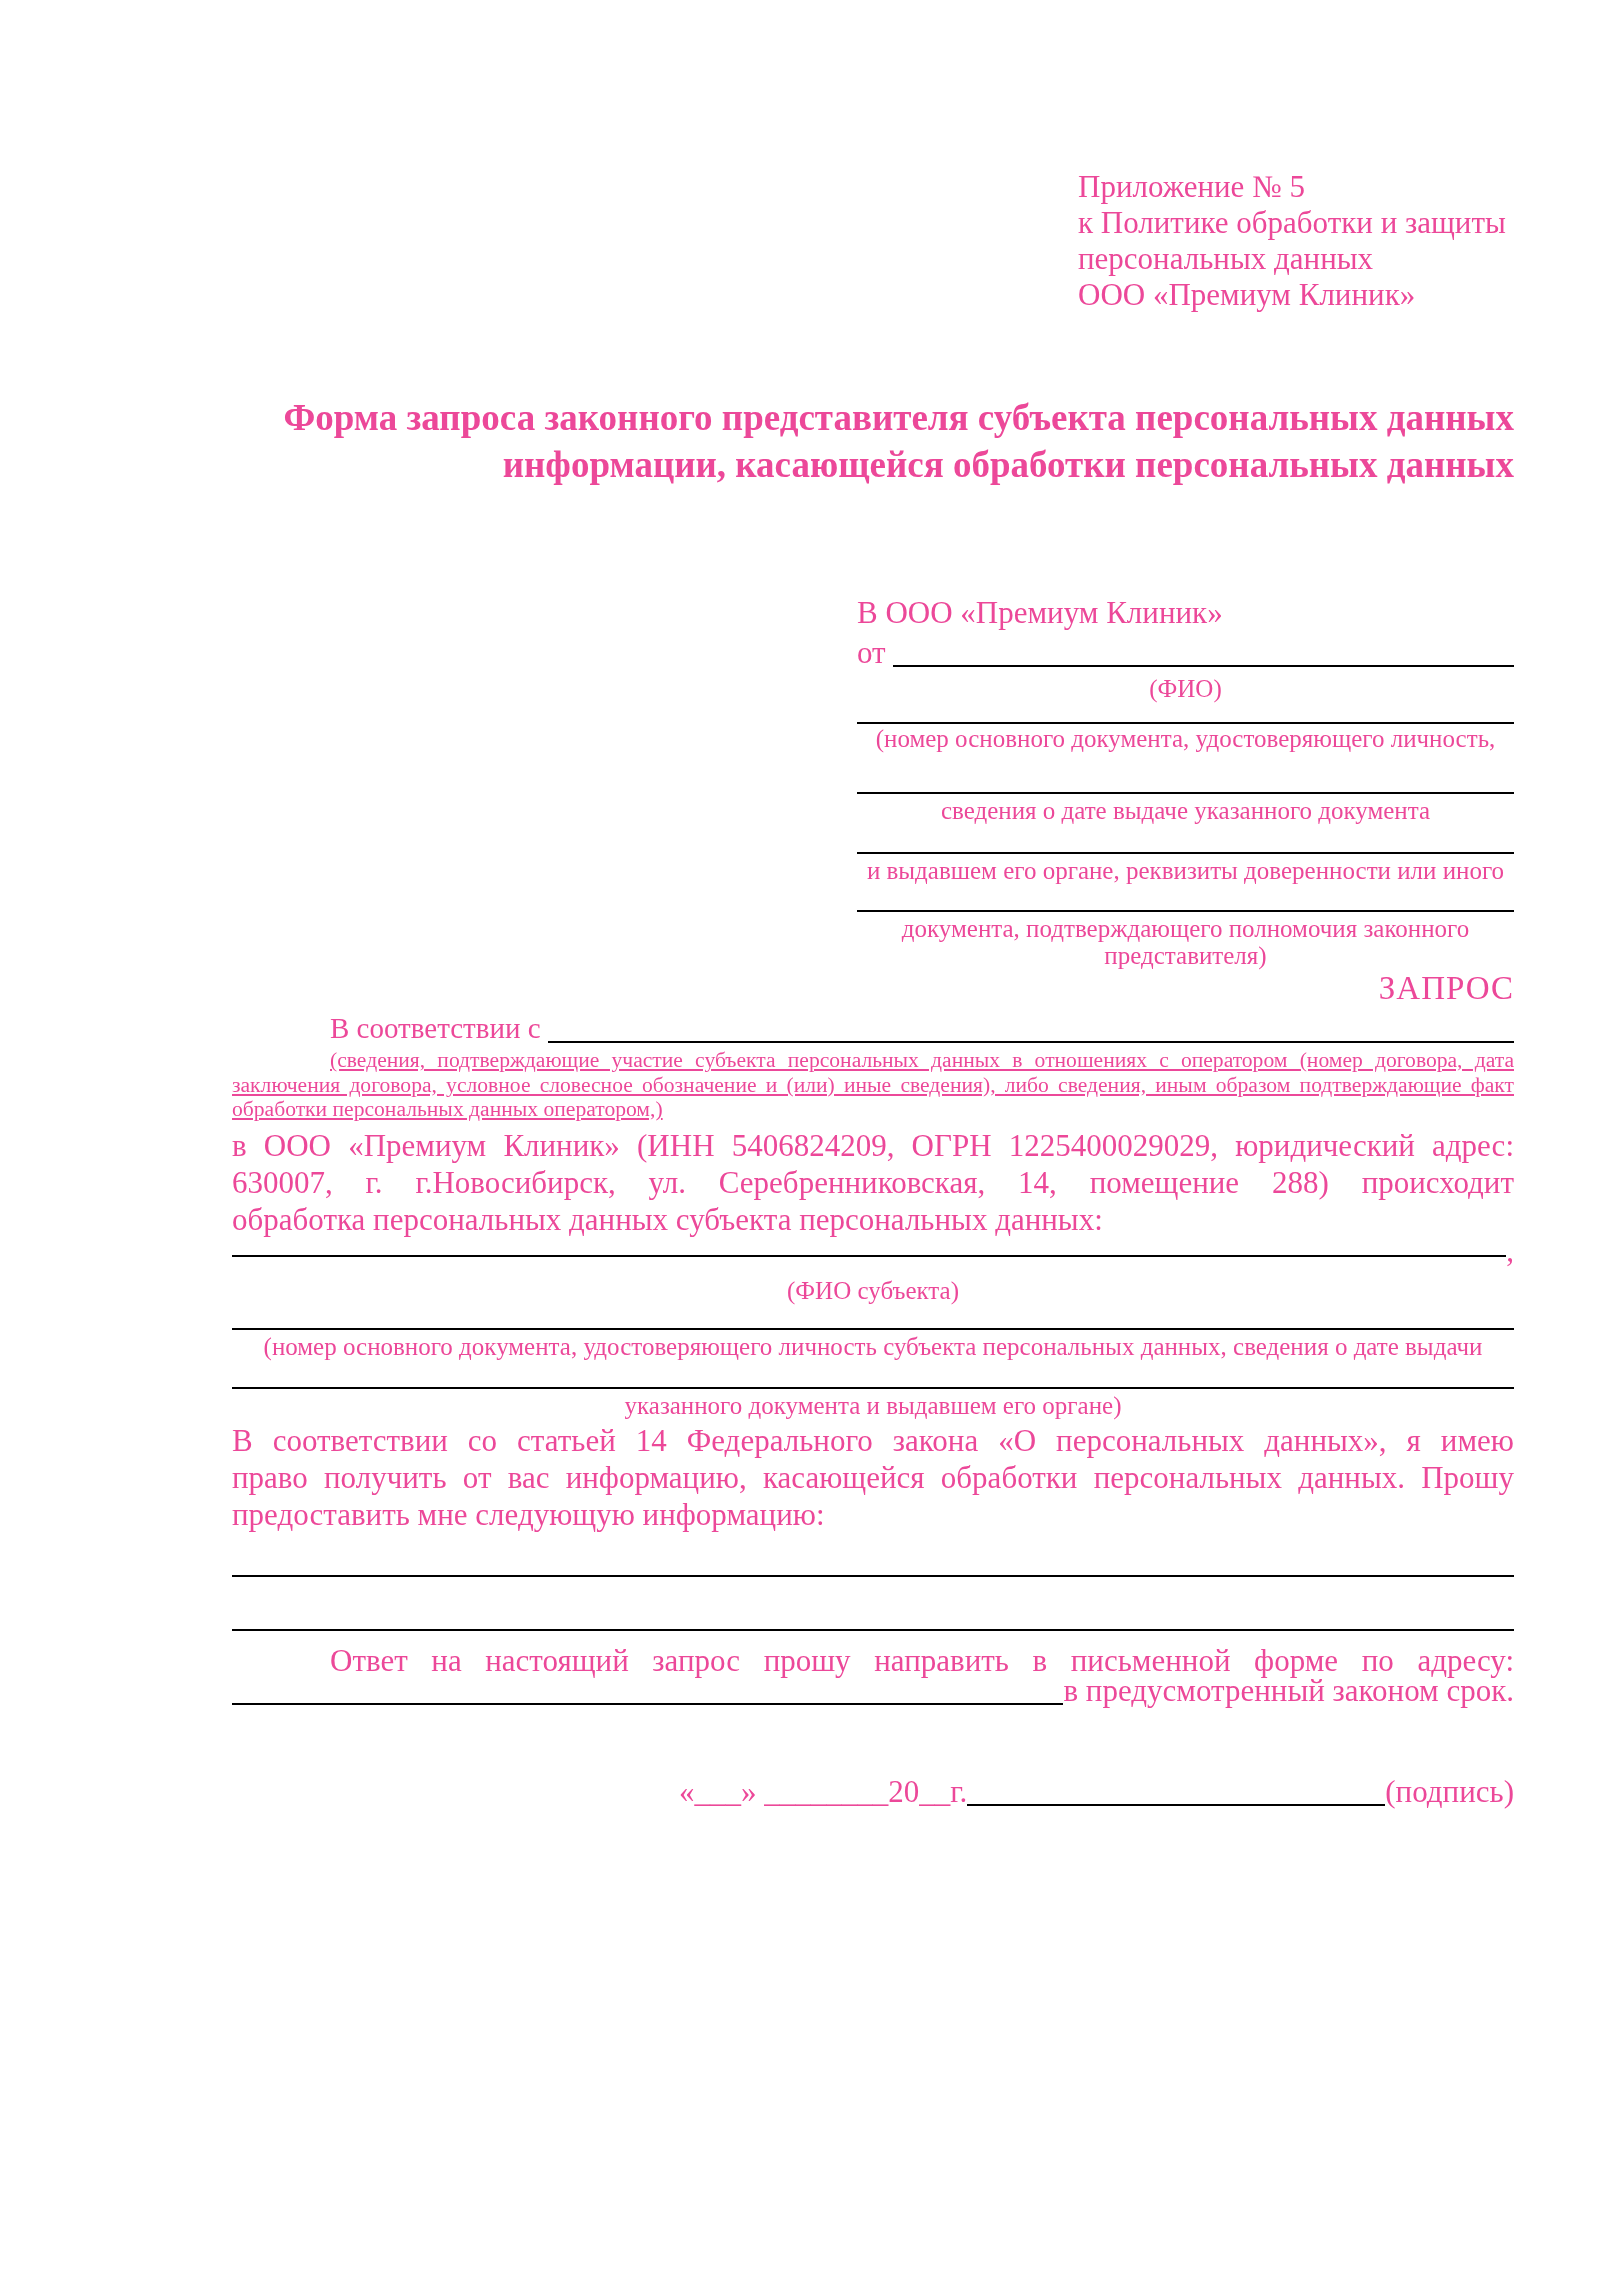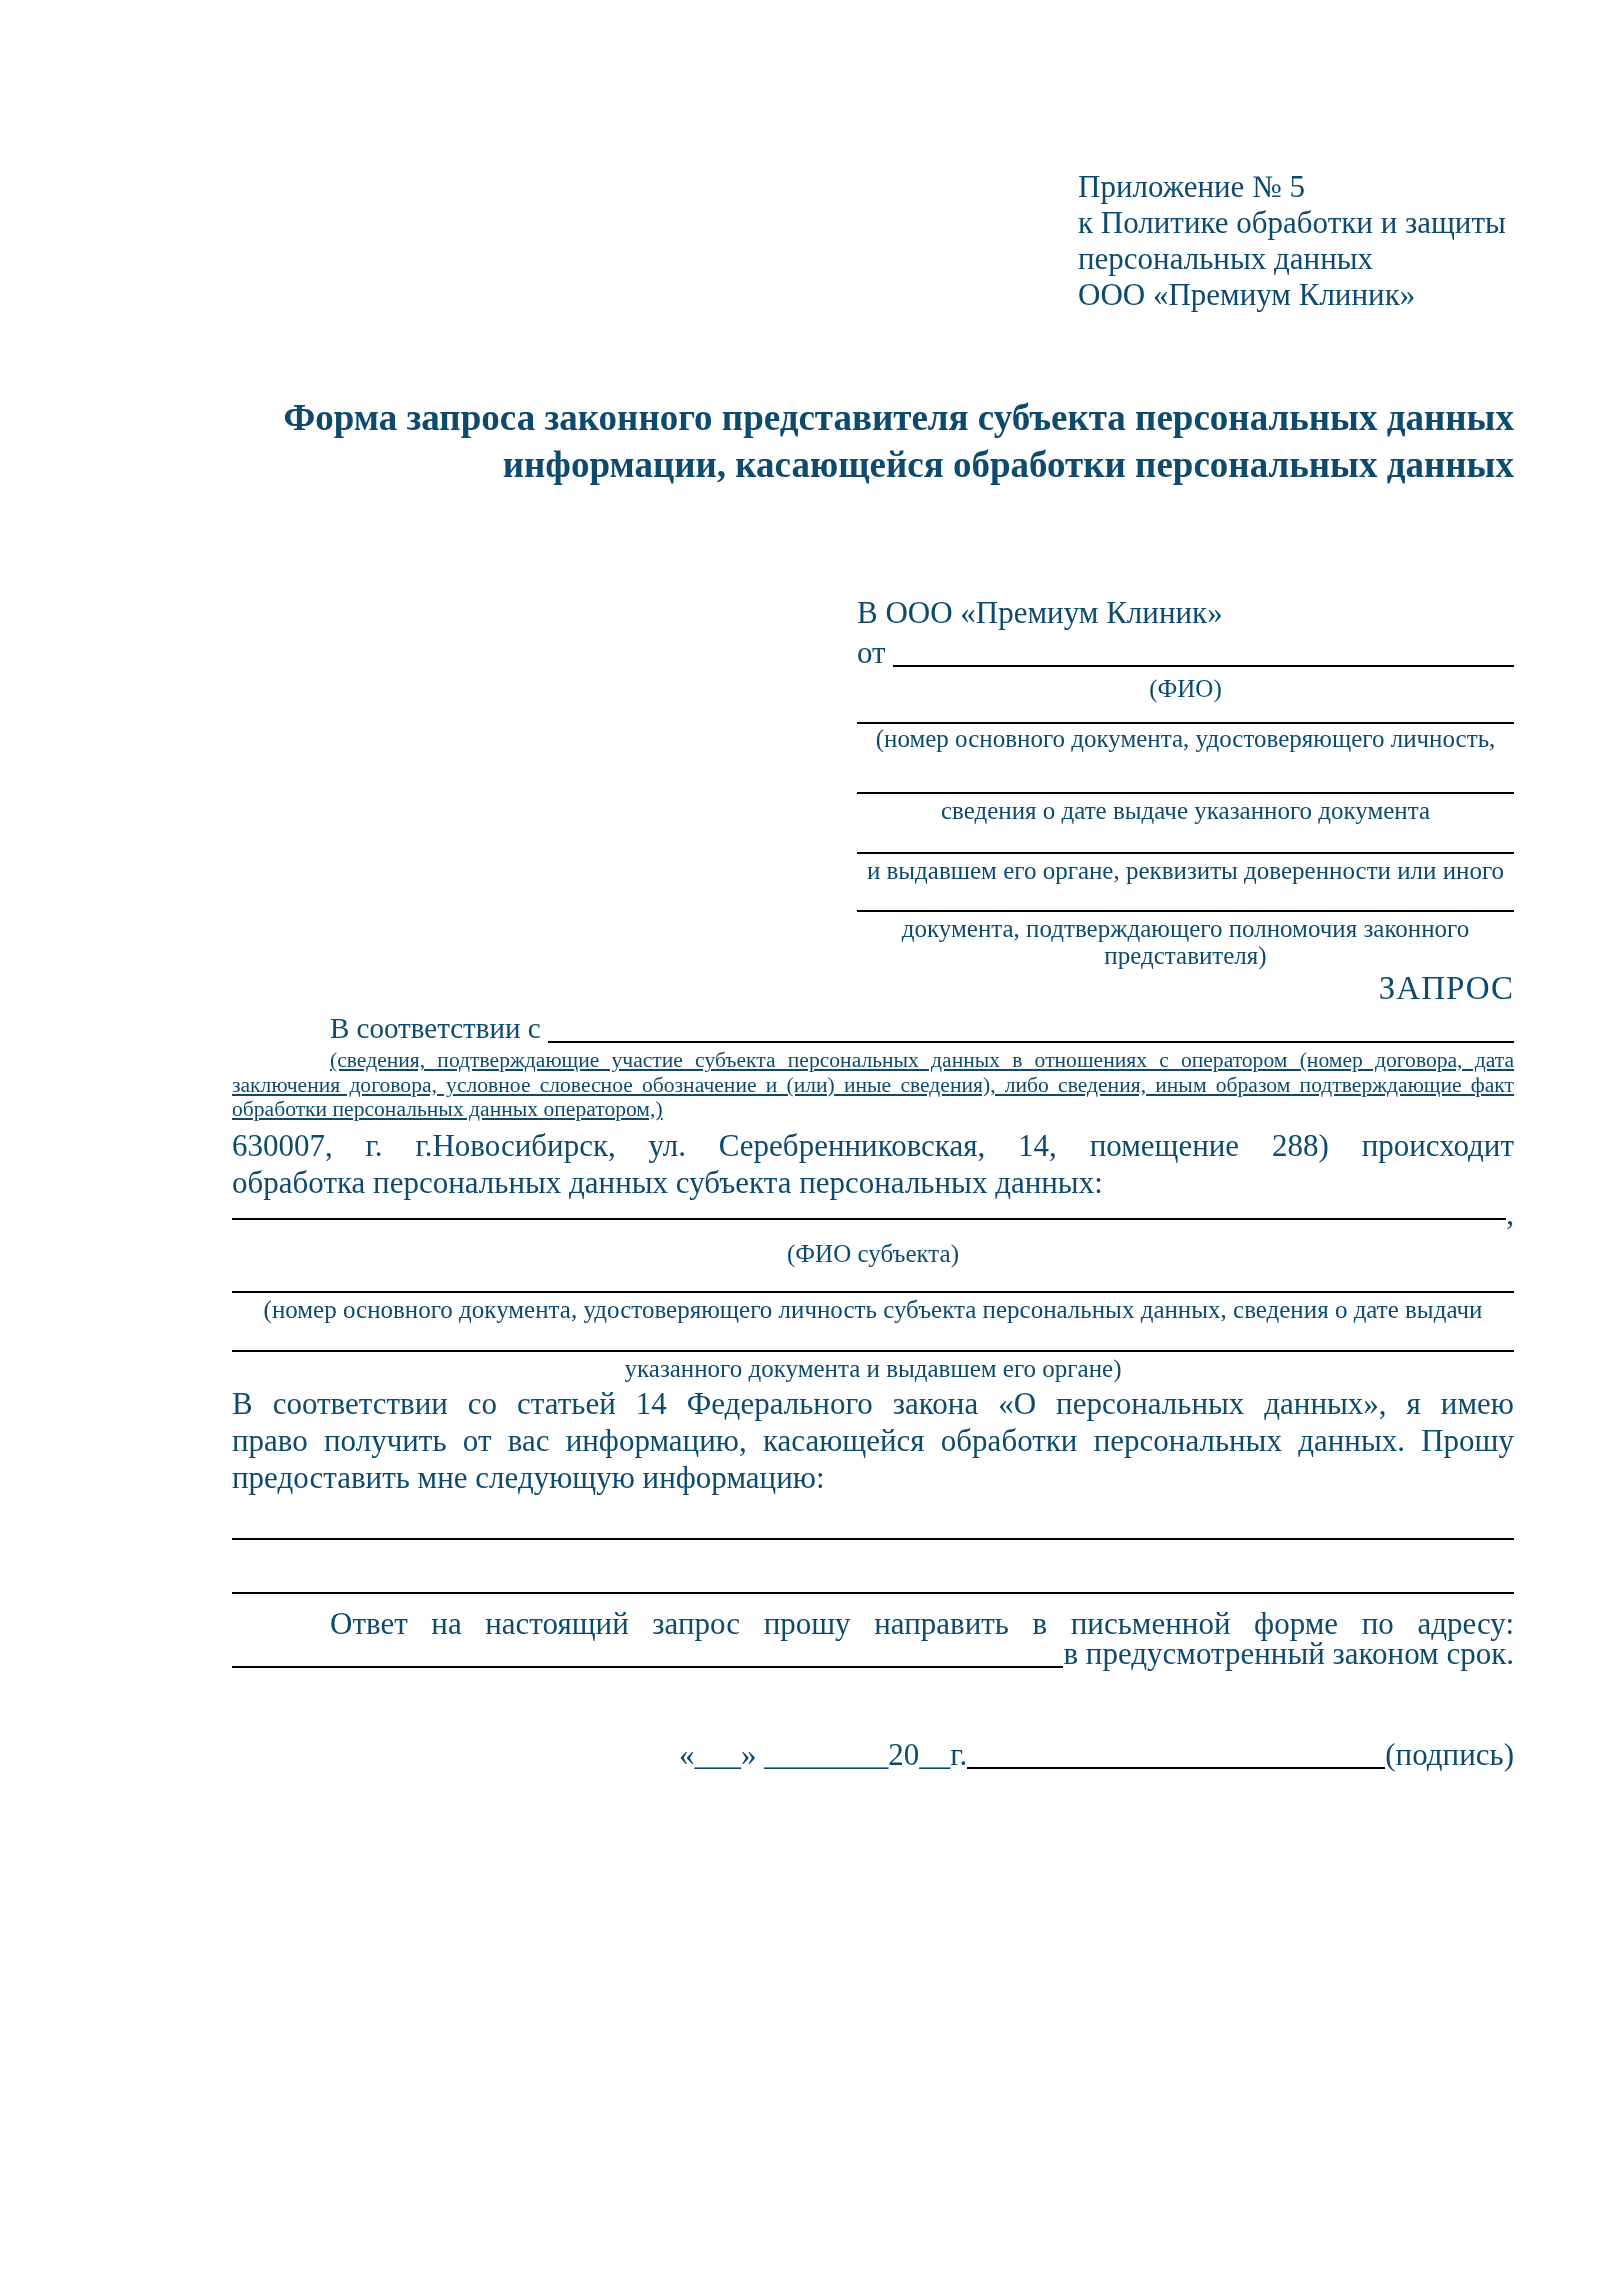--- a/index.html
+++ b/index.html
@@ -1,19 +1,19 @@
 <!DOCTYPE html>
 <html><head>
 <meta charset="utf-8">
 <style>
   * { margin:0; padding:0; box-sizing:border-box; }
   html,body { background:#e8e8e8; }
   .page {
     width:1621px; height:2293px;
-    background:#ffffff; color:#0c4a6e;
+    background:#ffffff; color:#ec4899;
     font-family:"Liberation Serif","DejaVu Serif",serif;
     position:relative; margin:0 auto; overflow:hidden;
   }
   .content { padding:169px 107px 0 232px; }
 
   .appendix { margin-left:846px; font-size:31px; line-height:36px; }
 
   .doc-title { margin-top:81px; text-align:right; font-weight:bold; font-size:37px; line-height:47px; }
 
   .addressee { margin-left:625px; margin-top:105px; font-size:31px; line-height:39px; }
@@ -92,20 +92,21 @@
       <span class="fill"></span>
     </div>
 
     <div class="small-cap">
       <div class="just-both indent">(сведения, подтверждающие участие субъекта персональных данных в отношениях с оператором (номер договора, дата</div>
       <div class="just-both">заключения договора, условное словесное обозначение и (или) иные сведения), либо сведения, иным образом подтверждающие факт</div>
       <div>обработки персональных данных оператором,)</div>
     </div>
 
     <div class="par-gap">
+      <div class="body-line just-both">в ООО «Премиум Клиник» (ИНН 5406824209, ОГРН 1225400029029, юридический адрес:</div>
       <div class="body-line just-both">630007, г. г.Новосибирск, ул. Серебренниковская, 14, помещение 288) происходит</div>
       <div class="body-line">обработка персональных данных субъекта персональных данных:</div>
     </div>
 
     <div class="line-row fio-row">
       <span class="fill"></span>
       <span class="comma">,</span>
     </div>
     <div class="caption center" style="margin-top:15.7px;">(ФИО субъекта)</div>
 

